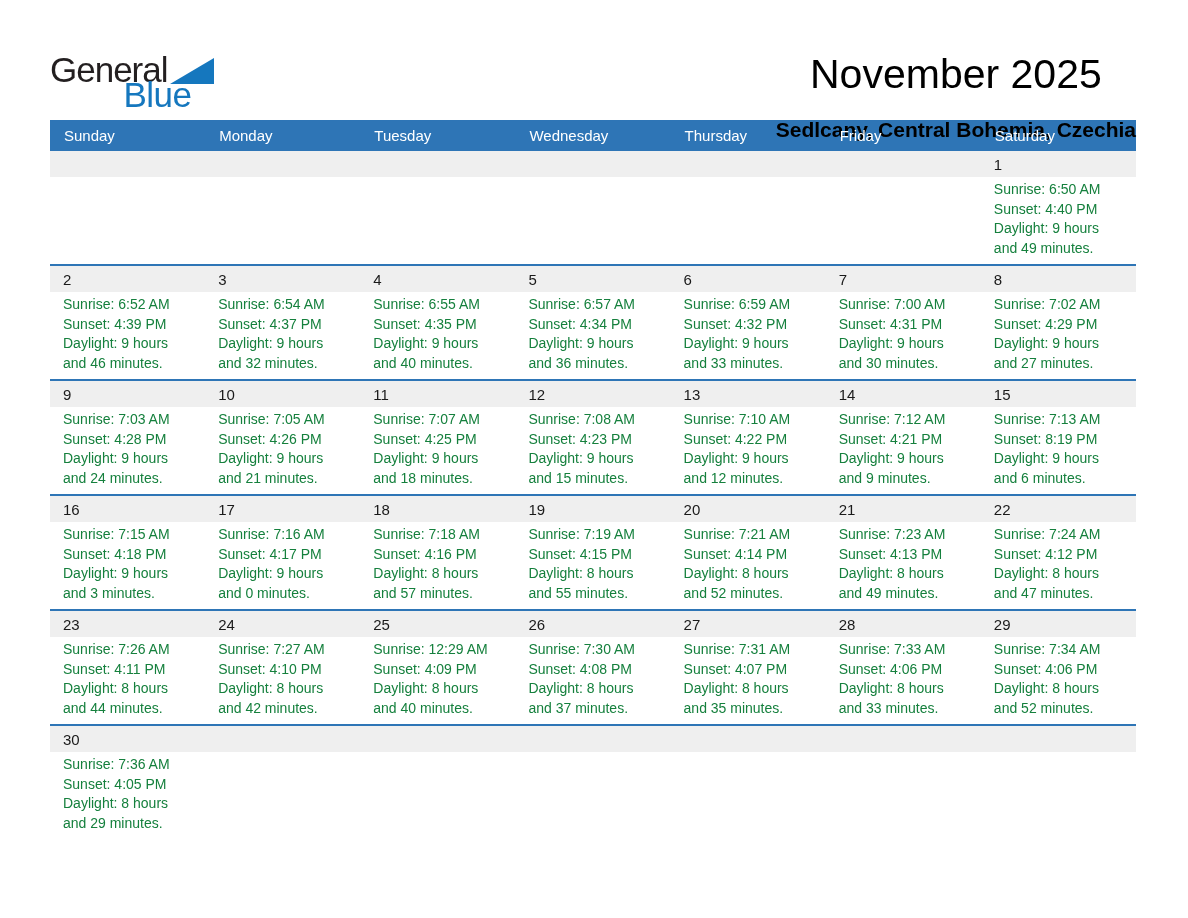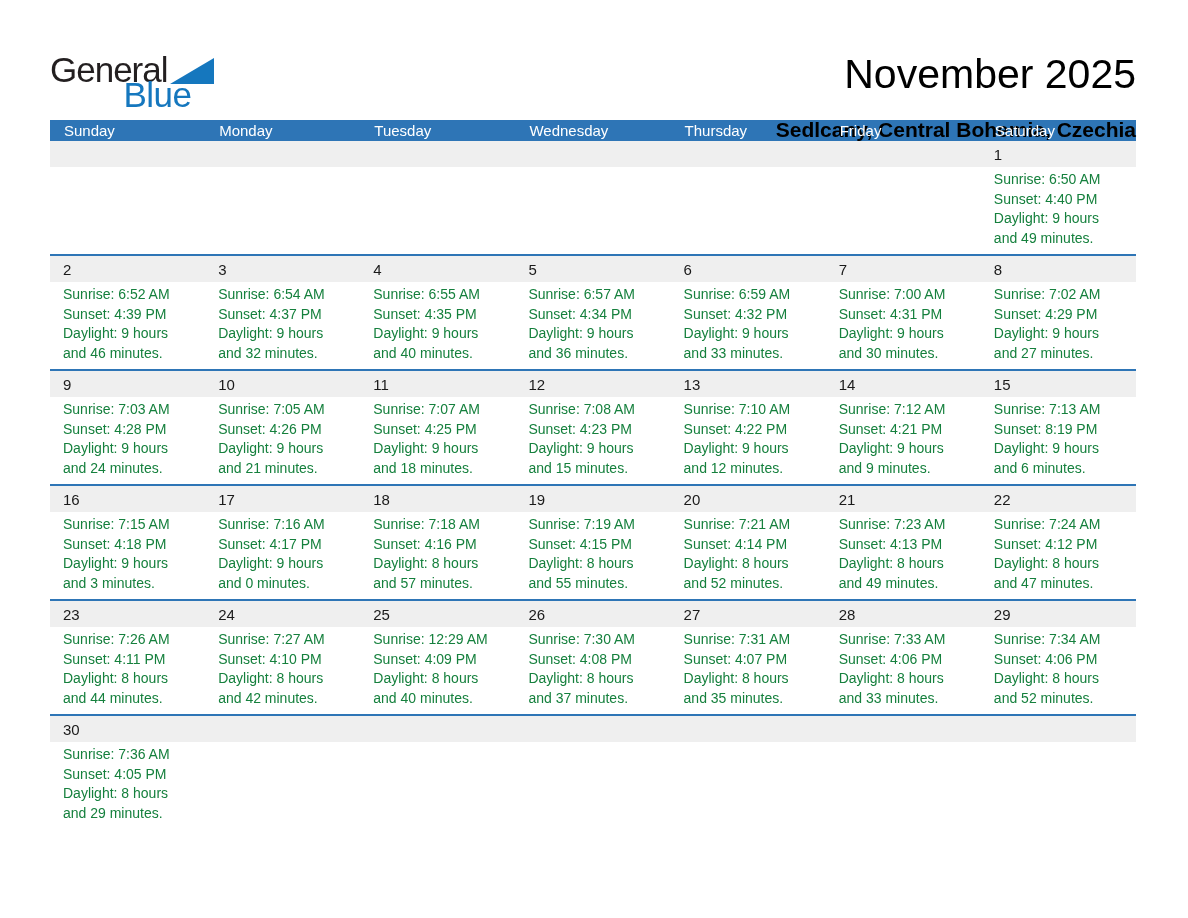--- a/index.html
+++ b/index.html
@@ -21,28 +21,28 @@
     display:flex;justify-content:space-between;align-items:flex-start;
     padding:52px 52px 0 50px;height:102px;
   }
   
   .logo{display:flex;flex-direction:column;}
   .logo-row1{display:flex;align-items:flex-end;}
   .logo-general{font-size:35px;color:var(--logo-black);letter-spacing:-1px;line-height:1;}
   .logo-tri{margin-left:2px;margin-bottom:3px;}
   .logo-blue{font-size:35px;color:var(--logo-blue);line-height:1;margin-top:-10px;align-self:flex-end;margin-right:22px;letter-spacing:-0.5px;}
   
-  .titles{text-align:right;}
+  .titles{text-align:center;}
   .month-title{font-size:41px;font-weight:400;color:#000;line-height:1.1;}
   .location{font-size:21px;font-weight:700;color:#000;margin-top:21px;}
   
   .calendar{margin:18px 52px 0 50px;}
   .wk-header{
     display:grid;grid-template-columns:repeat(7,1fr);
-    background:var(--blue);height:21px;align-items:center;
+    background:var(--blue);height:31px;align-items:center;
   }
   .wk-header .hcell{color:#ffffff;font-size:15px;padding-left:14px;font-weight:400;}
   .week{border-top:2px solid var(--blue);}
   .week.first{border-top:none;}
   .numstrip{
     display:grid;grid-template-columns:repeat(7,1fr);
     background:var(--strip);height:26px;align-items:center;
   }
   .numstrip .num{font-size:15px;color:#1a1a1a;padding-left:13px;}
   .detailrow{display:grid;grid-template-columns:repeat(7,1fr);}

